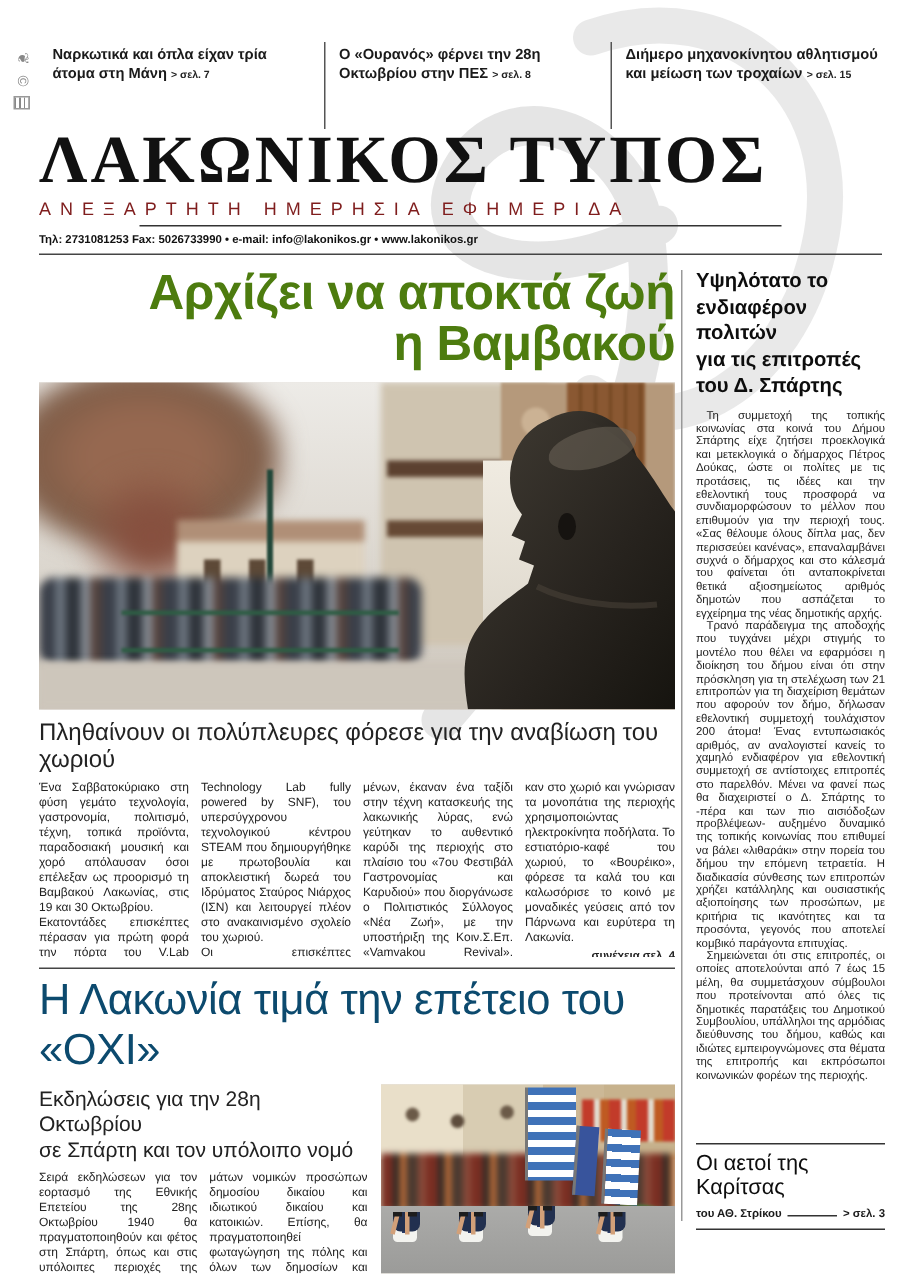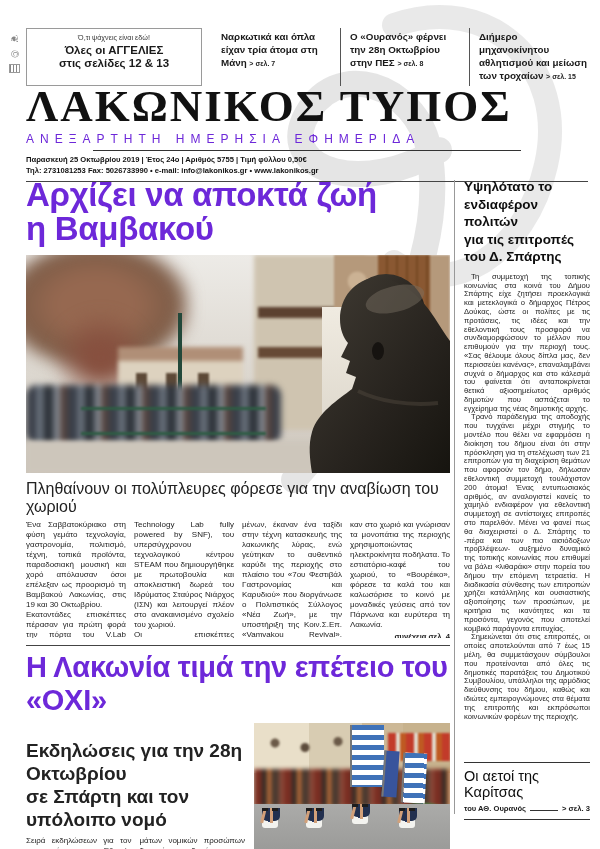--- a/index.html
+++ b/index.html
@@ -20,41 +20,41 @@
   .ads-l1 { font-size:7.2px; color:#333; }
   .ads-l2 { font-size:11.5px; font-weight:bold; margin-top:2px; }
   .ads-l3 { font-size:11.5px; font-weight:bold; margin-top:1px; }
   .teaser { flex:1; font-weight:bold; font-size:9.8px; line-height:1.32; padding:3px 0 0 9px; }
   .teaser + .teaser { border-left:1px solid #555; }
   .pref { font-size:7px; font-weight:bold; color:#222; white-space:nowrap; }
 
   
   .masthead { position:absolute; top:84px; left:26px; right:12px; text-align:left; z-index:2; }
   .mast-title { font-family:"Liberation Serif",serif; font-weight:bold; font-size:45px; letter-spacing:2px; line-height:1.02; color:#111; }
-  .mast-sub { font-size:12px; letter-spacing:6px; margin-top:2px; color:#6d28d9; }
+  .mast-sub { font-size:12px; letter-spacing:6px; margin-top:2px; color:#7f1d1d; }
   .mast-rule1 { border-top:1px solid #333; width:76%; margin:4px auto 3px; }
   .dateline { font-size:7.6px; font-weight:bold; line-height:1.5; color:#111; }
   .mast-rule2 { border-top:1px solid #444; margin-top:4px; }
 
   
   .vrule { position:absolute; left:454px; top:180px; height:634px; border-left:1px solid #999; z-index:2; }
   .main-left { position:absolute; left:26px; top:176px; width:424px; z-index:2; }
   .main-right { position:absolute; left:464px; top:178px; width:126px; height:642px; z-index:2; display:flex; flex-direction:column; }
 
-  .lead-head { font-size:33px; font-weight:800; line-height:1.04; letter-spacing:-0.3px; white-space:pre-line; color:#6d28d9; margin:2px 0 8px; }
+  .lead-head { font-size:33px; font-weight:800; line-height:1.04; letter-spacing:-0.3px; white-space:pre-line; color:#4d7c0f; margin:2px 0 8px;text-align:right; }
   .lead-sub { font-size:16px; font-weight:400; color:#222; margin:7px 0 4px; }
   .body-cols { display:flex; gap:8px; height:118px; overflow:hidden; font-size:8px; line-height:1.26; text-align:justify; color:#222; }
   .bcol { flex:1; }
   .bcol span { white-space:pre-line; }
   .cont { text-align:right; font-size:7.6px; font-weight:bold; margin-top:2px; }
   .sep-rule { border-top:1px solid #444; margin:7px 0 5px; }
-  .second-head { font-size:29px; font-weight:700; letter-spacing:-0.3px; margin:0 0 6px; color:#6d28d9; }
+  .second-head { font-size:29px; font-weight:400; letter-spacing:-0.3px; margin:0 0 6px; color:#0c4a6e; }
   .second-row { display:flex; gap:9px; }
   .second-left { width:219px; flex:none; }
-  .second-sub { font-size:19px; font-weight:700; line-height:1.22; white-space:pre-line; color:#222; margin:16px 0 5px; }
+  .second-sub { font-size:14px; font-weight:400; line-height:1.22; white-space:pre-line; color:#222; margin:1px 0 5px; }
   .body-cols2 { display:flex; gap:8px; height:118px; overflow:hidden; font-size:8px; line-height:1.26; text-align:justify; color:#222; }
 
   .right-head { font-size:13.5px; font-weight:bold; line-height:1.3; white-space:pre-line; margin-bottom:7px; color:#0d0d0d; }
   .right-body { flex:1; overflow:hidden; font-size:7.6px; line-height:1.16; text-align:justify; color:#222; }
   .right-body p { text-indent:7px; }
   .aetoi { border-top:1.5px solid #333; border-bottom:1px solid #333; margin-top:6px; padding:5px 0 6px; }
   .aetoi-title { font-size:14.5px; font-weight:400; color:#0d0d0d; }
   .aetoi-row { display:flex; align-items:flex-end; margin-top:4px; font-size:7.6px; font-weight:bold; }
   .aetoi-fill { flex:1; border-bottom:1px solid #333; margin:0 4px 2px; }
 
@@ -134,44 +134,38 @@
     <path d="M 160 25 C 255 -8, 335 65, 312 165 C 292 255, 215 300, 160 262" stroke="#d4d4d4" stroke-width="24" stroke-linecap="round" opacity="0.5"></path>
   </svg>
 
   <div class="side-icons">
     <span class="g">❦</span>
     <span class="g">©</span>
     <span class="barcode"></span>
   </div>
 
   <div class="topbar">
-    <div class="ads-box">
-      <div class="ads-l1">Ό,τι ψάχνεις είναι εδώ!</div>
-      <div class="ads-l2">Όλες οι ΑΓΓΕΛΙΕΣ</div>
-      <div class="ads-l3">στις σελίδες 12 &amp; 13</div>
-    </div>
     <div class="teaser">
       <span>Ναρκωτικά και όπλα είχαν τρία άτομα στη Μάνη</span>
       <span class="pref">&gt; σελ. 7</span>
     </div>
     <div class="teaser">
       <span>Ο «Ουρανός» φέρνει την 28η Οκτωβρίου στην ΠΕΣ</span>
       <span class="pref">&gt; σελ. 8</span>
     </div>
     <div class="teaser">
       <span>Διήμερο μηχανοκίνητου αθλητισμού και μείωση των τροχαίων</span>
       <span class="pref">&gt; σελ. 15</span>
     </div>
   </div>
 
   <div class="masthead">
     <div class="mast-title">ΛΑΚΩΝΙΚΟΣ ΤΥΠΟΣ</div>
     <div class="mast-sub">ΑΝΕΞΑΡΤΗΤΗ ΗΜΕΡΗΣΙΑ ΕΦΗΜΕΡΙΔΑ</div>
     <div class="mast-rule1"></div>
-    <div class="dateline">Παρασκευή 25 Οκτωβρίου 2019 | Έτος 24ο | Αριθμός 5755 | Τιμή φύλλου 0,50€</div>
     <div class="dateline">Τηλ: 2731081253 Fax: 5026733990 • e-mail: info@lakonikos.gr • www.lakonikos.gr</div>
     <div class="mast-rule2"></div>
   </div>
 
   <div class="vrule"></div>
 
   <div class="main-left">
 
     <div class="lead-head">Αρχίζει να αποκτά ζωή
 η Βαμβακού</div>
@@ -324,20 +318,20 @@
 για τις επιτροπές
 του Δ. Σπάρτης</div>
     <div class="right-body">
       <p>Τη συμμετοχή της τοπικής κοινωνίας στα κοινά του Δήμου Σπάρτης είχε ζητήσει προεκλογικά και μετεκλογικά ο δήμαρχος Πέτρος Δούκας, ώστε οι πολίτες με τις προτάσεις, τις ιδέες και την εθελοντική τους προσφορά να συνδιαμορφώσουν το μέλλον που επιθυμούν για την περιοχή τους. «Σας θέλουμε όλους δίπλα μας, δεν περισσεύει κανένας», επαναλαμβάνει συχνά ο δήμαρχος και στο κάλεσμά του φαίνεται ότι ανταποκρίνεται θετικά αξιοσημείωτος αριθμός δημοτών που ασπάζεται το εγχείρημα της νέας δημοτικής αρχής.</p>
       <p>Τρανό παράδειγμα της αποδοχής που τυγχάνει μέχρι στιγμής το μοντέλο που θέλει να εφαρμόσει η διοίκηση του δήμου είναι ότι στην πρόσκληση για τη στελέχωση των 21 επιτροπών για τη διαχείριση θεμάτων που αφορούν τον δήμο, δήλωσαν εθελοντική συμμετοχή τουλάχιστον 200 άτομα! Ένας εντυπωσιακός αριθμός, αν αναλογιστεί κανείς το χαμηλό ενδιαφέρον για εθελοντική συμμετοχή σε αντίστοιχες επιτροπές στο παρελθόν. Μένει να φανεί πως θα διαχειριστεί ο Δ. Σπάρτης το -πέρα και των πιο αισιόδοξων προβλέψεων- αυξημένο δυναμικό της τοπικής κοινωνίας που επιθυμεί να βάλει «λιθαράκι» στην πορεία του δήμου την επόμενη τετραετία. Η διαδικασία σύνθεσης των επιτροπών χρήζει κατάλληλης και ουσιαστικής αξιοποίησης των προσώπων, με κριτήρια τις ικανότητες και τα προσόντα, γεγονός που αποτελεί κομβικό παράγοντα επιτυχίας.</p>
       <p>Σημειώνεται ότι στις επιτροπές, οι οποίες αποτελούνται από 7 έως 15 μέλη, θα συμμετάσχουν σύμβουλοι που προτείνονται από όλες τις δημοτικές παρατάξεις του Δημοτικού Συμβουλίου, υπάλληλοι της αρμόδιας διεύθυνσης του δήμου, καθώς και ιδιώτες εμπειρογνώμονες στα θέματα της επιτροπής και εκπρόσωποι κοινωνικών φορέων της περιοχής.</p>
     </div>
     <div class="aetoi">
       <div class="aetoi-title">Οι αετοί της Καρίτσας</div>
       <div class="aetoi-row">
-        <span>του ΑΘ. Ουρανός</span>
+        <span>του ΑΘ. Στρίκου</span>
         <span class="aetoi-fill"></span>
         <span>&gt; σελ. 3</span>
       </div>
     </div>
   </div>
 
 </div>
 
 </body></html>

